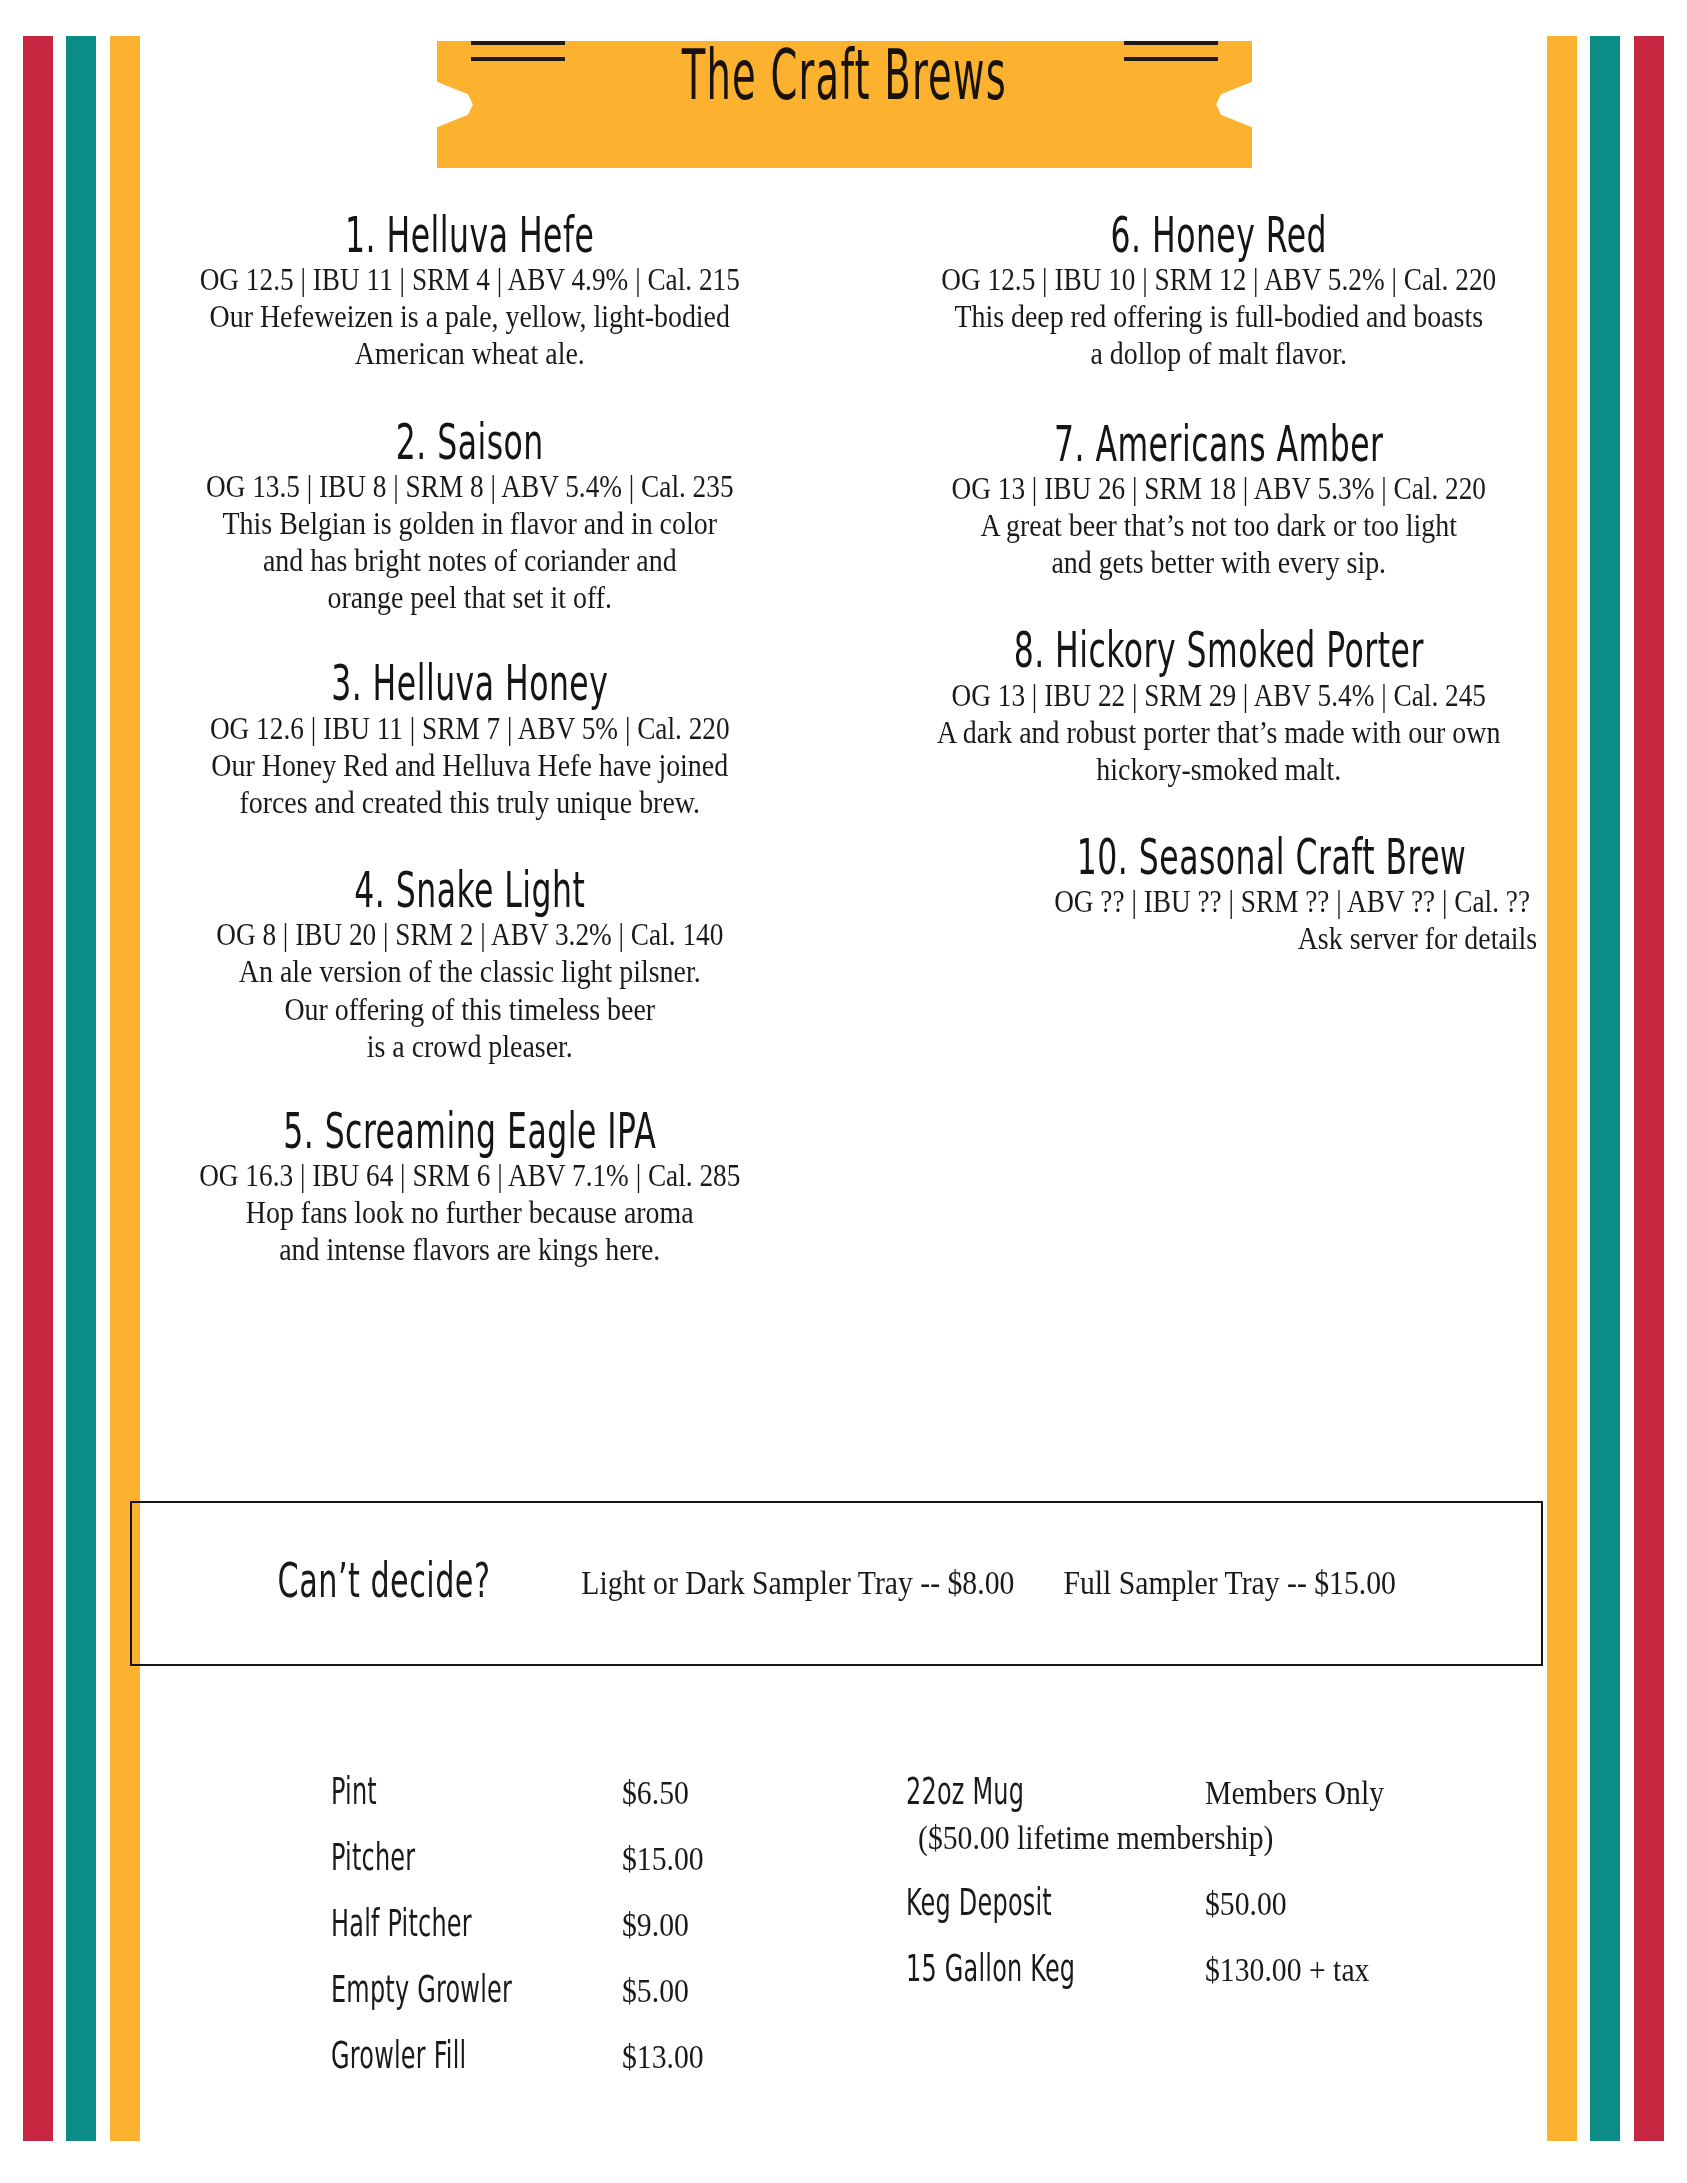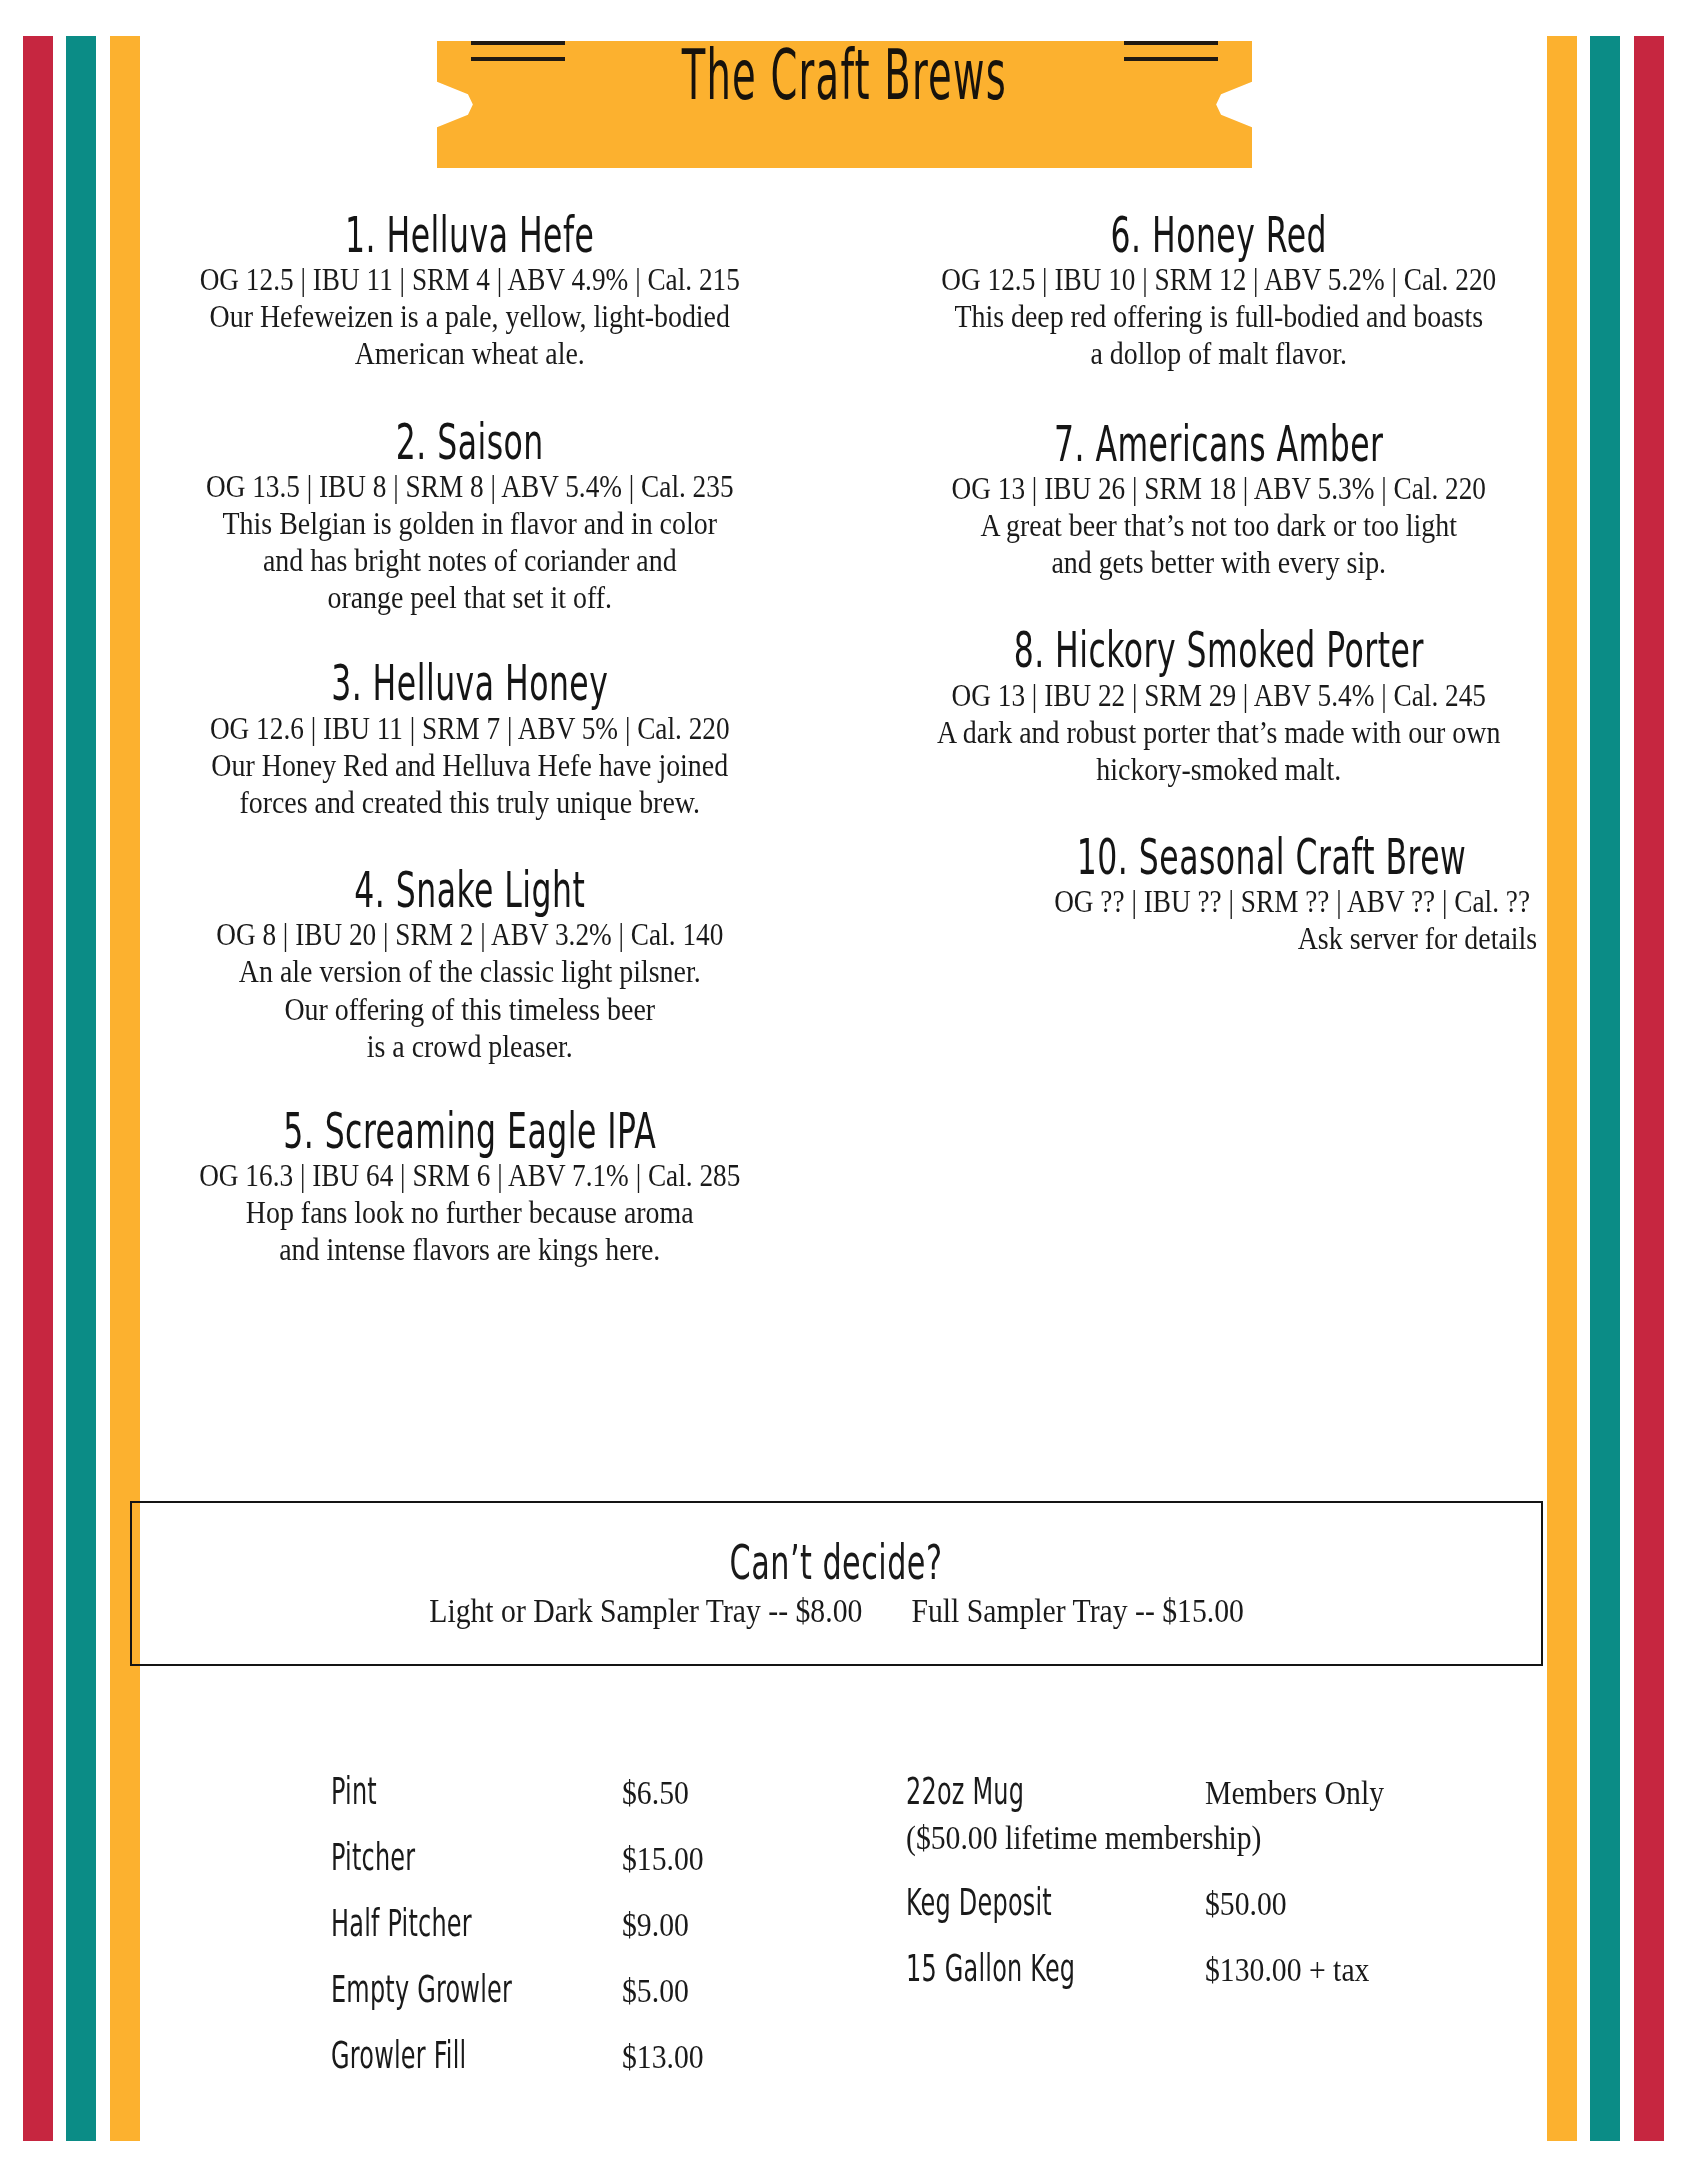--- a/index.html
+++ b/index.html
@@ -139,21 +139,21 @@
   
   .sampler-box {
     position: absolute;
     left: 130px;
     top: 1501px;
     width: 1413px;
     height: 165px;
     border: 2.6px solid #141414;
     box-sizing: border-box;
     display: flex;
-    flex-direction: column;
+    flex-direction: row;
     align-items: center;
     justify-content: center;
   }
   .sampler-title {
     font-family: "DejaVu Sans Condensed", "Liberation Sans Narrow", "Liberation Sans", sans-serif;
     font-size: 48px;
     line-height: 1;
     letter-spacing: 0.7px;
     transform: scaleX(0.70);
     transform-origin: center;
@@ -204,20 +204,21 @@
     line-height: 1;
     transform: scaleX(0.9);
     transform-origin: left center;
     margin-left: -106px;
   }
   .price-col.wide .price-value { margin-left: -111px; }
 
   .note-row {
     margin-top: -17px;
     margin-bottom: 29px;
+    margin-left: 12px;
   }
   .note-text {
     font-family: "Liberation Serif", serif;
     font-size: 33px;
     line-height: 1;
     transform: scaleX(0.9);
     transform-origin: left center;
     display: inline-block;
   }
 </style>

